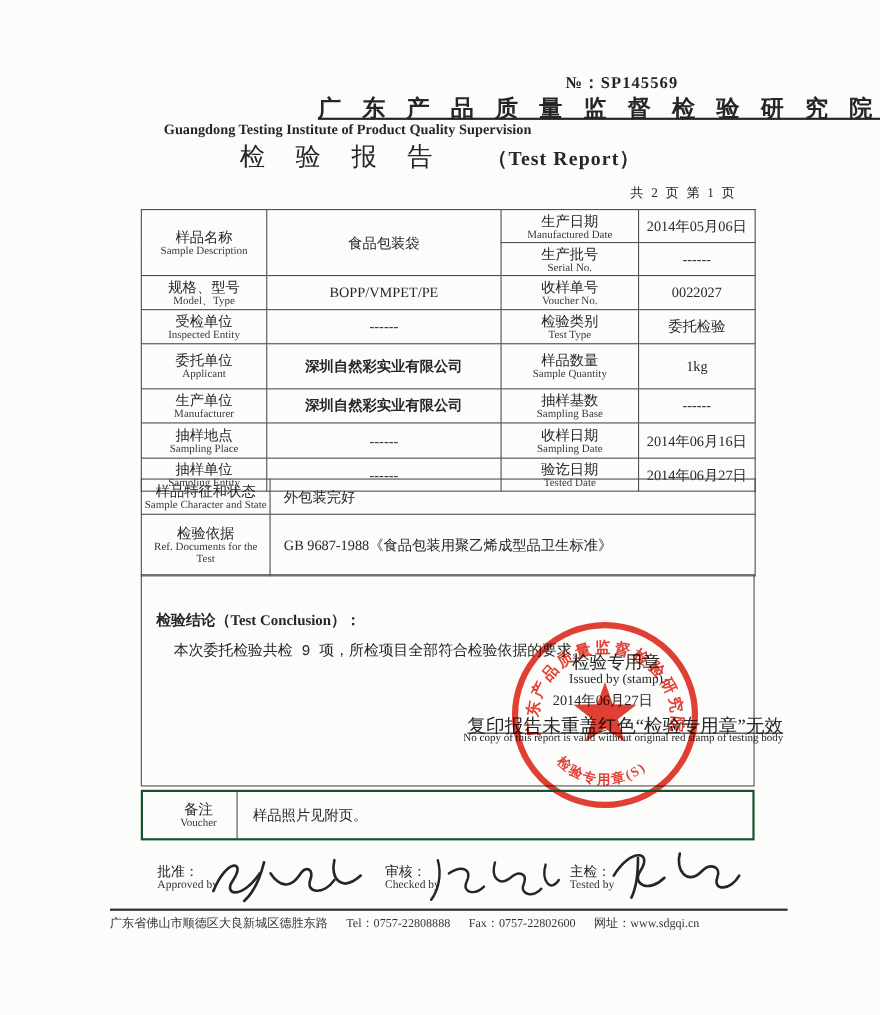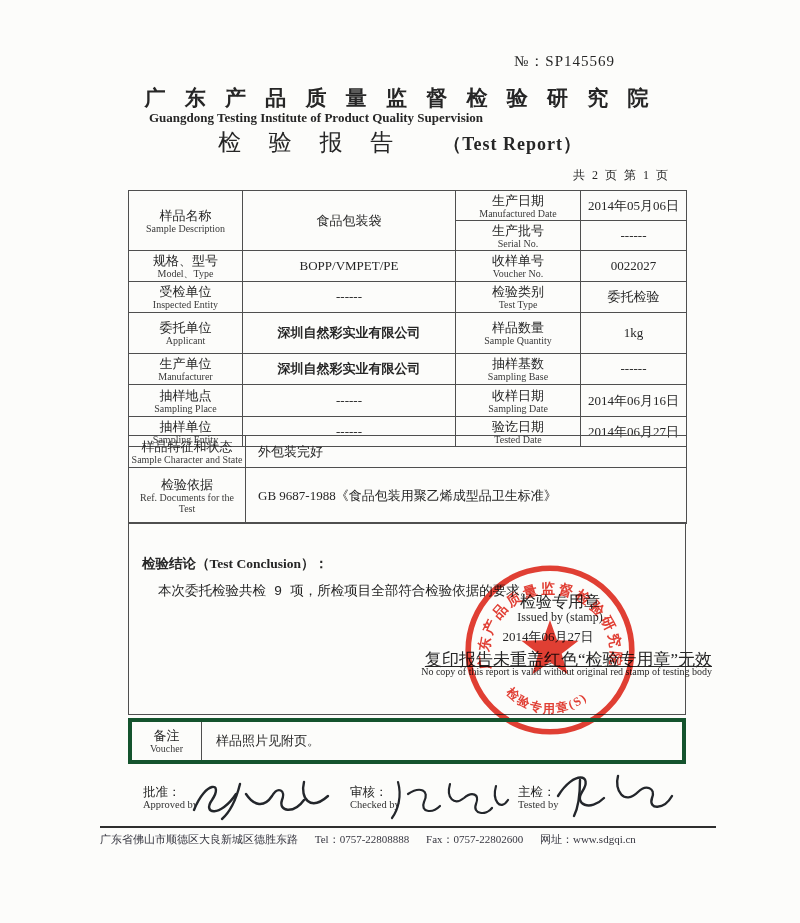--- a/index.html
+++ b/index.html
@@ -3,22 +3,22 @@
 <meta charset="utf-8">
 <style>
   html,body{margin:0;padding:0;background:#e8e8e8;}
   .page{
     position:relative;width:800px;height:923px;background:#fcfcfa;
     font-family:"Liberation Serif","DejaVu Serif",serif;color:#262626;
     margin:0 auto;overflow:hidden;
   }
   .abs{position:absolute;}
   
-  .report-no{left:514px;top:52px;font-size:15px;font-weight:normal;letter-spacing:1px;}
-  .inst-cn{left:0;top:84px;width:800px;text-align:center;font-size:21px;font-weight:bold;letter-spacing:7px;}
+  .report-no{left:514px;top:66px;font-size:15px;font-weight:bold;letter-spacing:1px;}
+  .inst-cn{left:0;top:84px;width:800px;text-align:right;font-size:21px;font-weight:bold;letter-spacing:7px;text-decoration:underline;}
   .inst-en{left:0;top:110px;width:632px;text-align:center;font-size:13px;font-weight:bold;}
   .rep-title{left:0;top:127px;width:800px;text-align:center;}
   .rep-title .cn{font-size:23px;font-weight:normal;letter-spacing:11px;}
   .rep-title .en{font-size:18px;font-weight:bold;letter-spacing:1px;margin-left:39px;}
   .pagination{left:560px;top:167px;width:110px;font-size:12px;letter-spacing:2px;text-align:right;}
   
   table{border-collapse:collapse;table-layout:fixed;}
   td{border:1px solid #4f4f4f;text-align:center;padding:1px 2px;vertical-align:middle;overflow:hidden;}
   .lab-cn{display:block;font-size:13px;line-height:15px;}
   .lab-en{display:block;font-size:10px;line-height:11px;color:#3a3a3a;}
@@ -30,21 +30,21 @@
   .conclusion{left:128px;top:522px;width:558px;height:193px;border:1px solid #4f4f4f;box-sizing:border-box;}
   .conc-title{left:142px;top:555px;font-size:13.5px;font-weight:bold;}
   .conc-body{left:158px;top:582px;font-size:13.5px;font-family:Liberation Mono, monospace;}
   .iss-1{left:470px;top:592px;width:180px;text-align:center;font-size:16px;}
   .iss-2{left:470px;top:610px;width:180px;text-align:center;font-size:12px;}
   .iss-3{left:458px;top:628px;width:180px;text-align:center;font-size:13px;}
   .copy-cn{left:400px;top:648px;width:312px;text-align:right;font-size:17px;text-decoration:underline;}
   .copy-en{left:330px;top:666px;width:382px;text-align:right;font-size:10px;}
   .stamp-svg{left:456px;top:556px;opacity:.88;mix-blend-mode:multiply;pointer-events:none;}
   
-  .remarks{left:128px;top:718px;width:558px;height:46px;border:4px solid #14532d;box-sizing:border-box;display:flex;}
+  .remarks{left:128px;top:718px;width:558px;height:46px;border:2px solid #14532d;box-sizing:border-box;display:flex;padding-left:16px;}
   .remarks .rlab{width:69px;border-right:1px solid #4f4f4f;display:flex;flex-direction:column;justify-content:center;text-align:center;}
   .remarks .rval{flex:1;display:flex;align-items:center;padding-left:14px;font-size:13px;}
   
   .siglab-cn{font-size:12.5px;display:block;line-height:14px;}
   .siglab-en{font-size:10.5px;display:block;line-height:12px;color:#333;}
   .sig-g1{left:143px;top:785px;}
   .sig-g2{left:350px;top:785px;}
   .sig-g3{left:518px;top:785px;}
   .sig-svg{pointer-events:none;}
   

